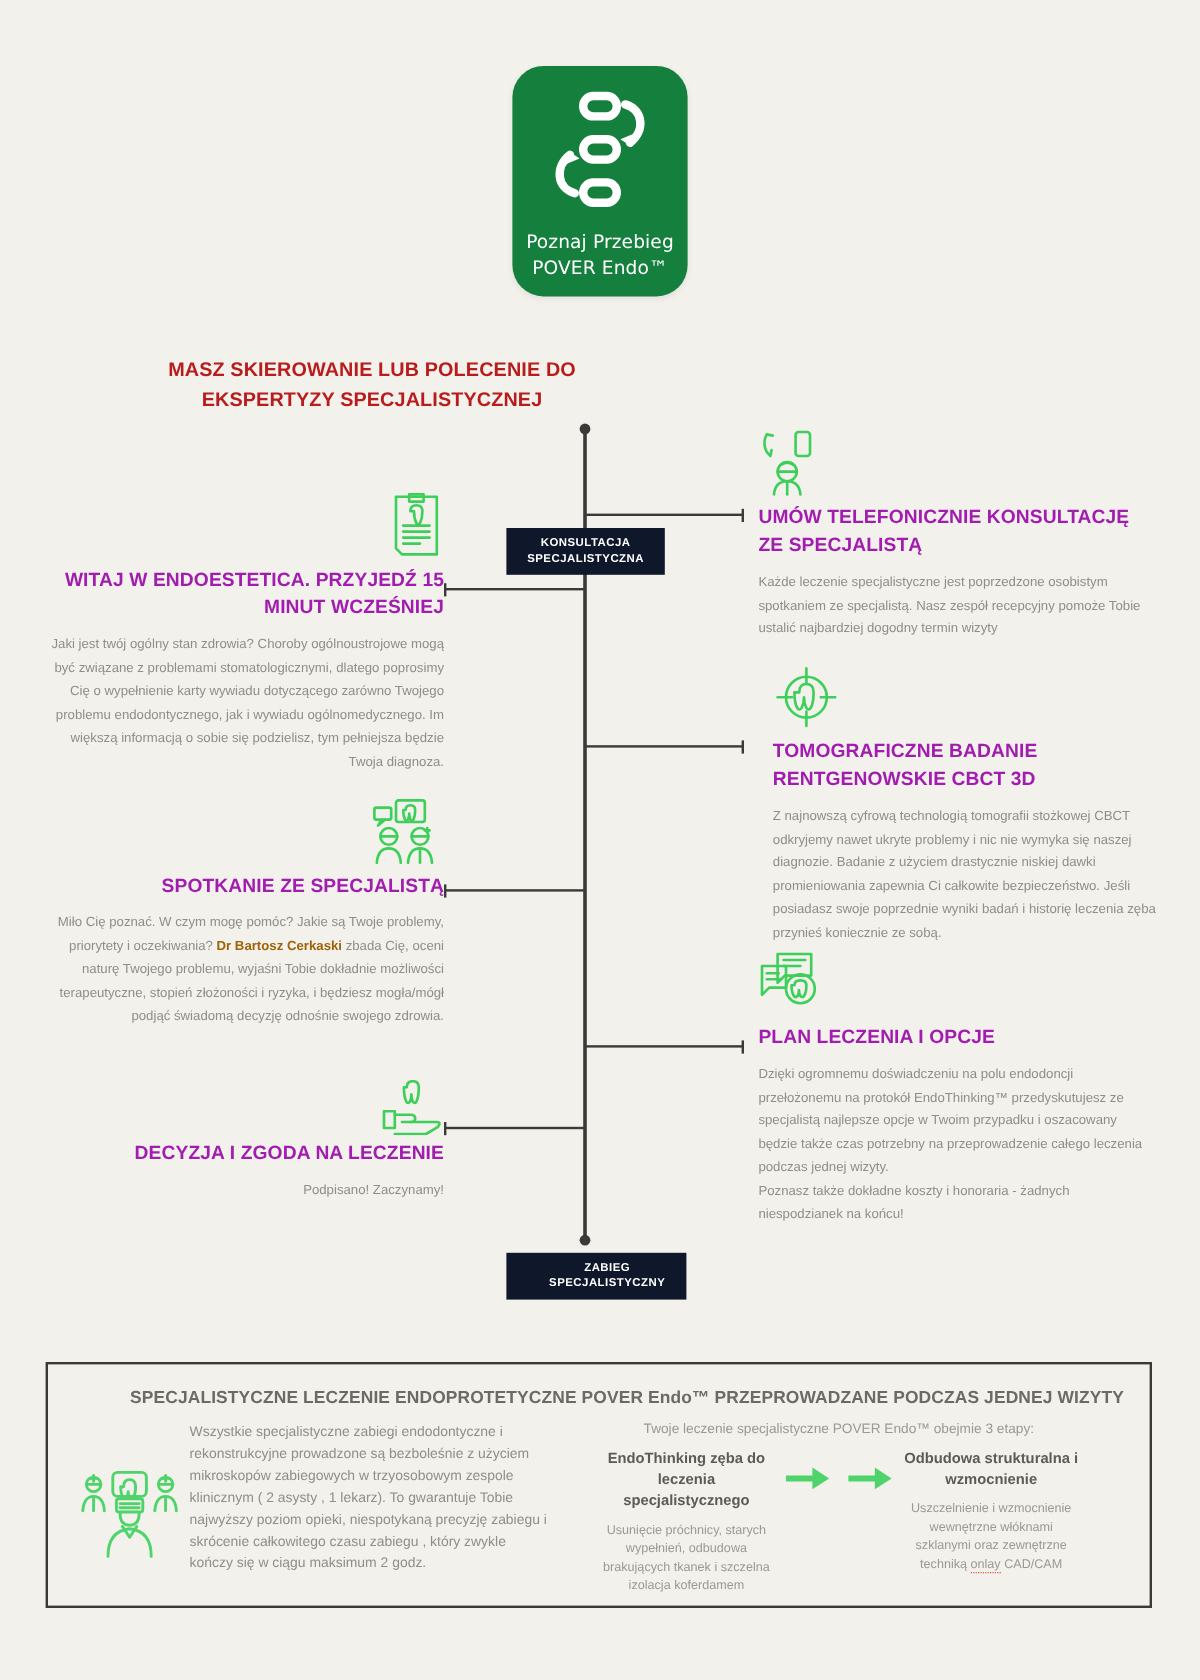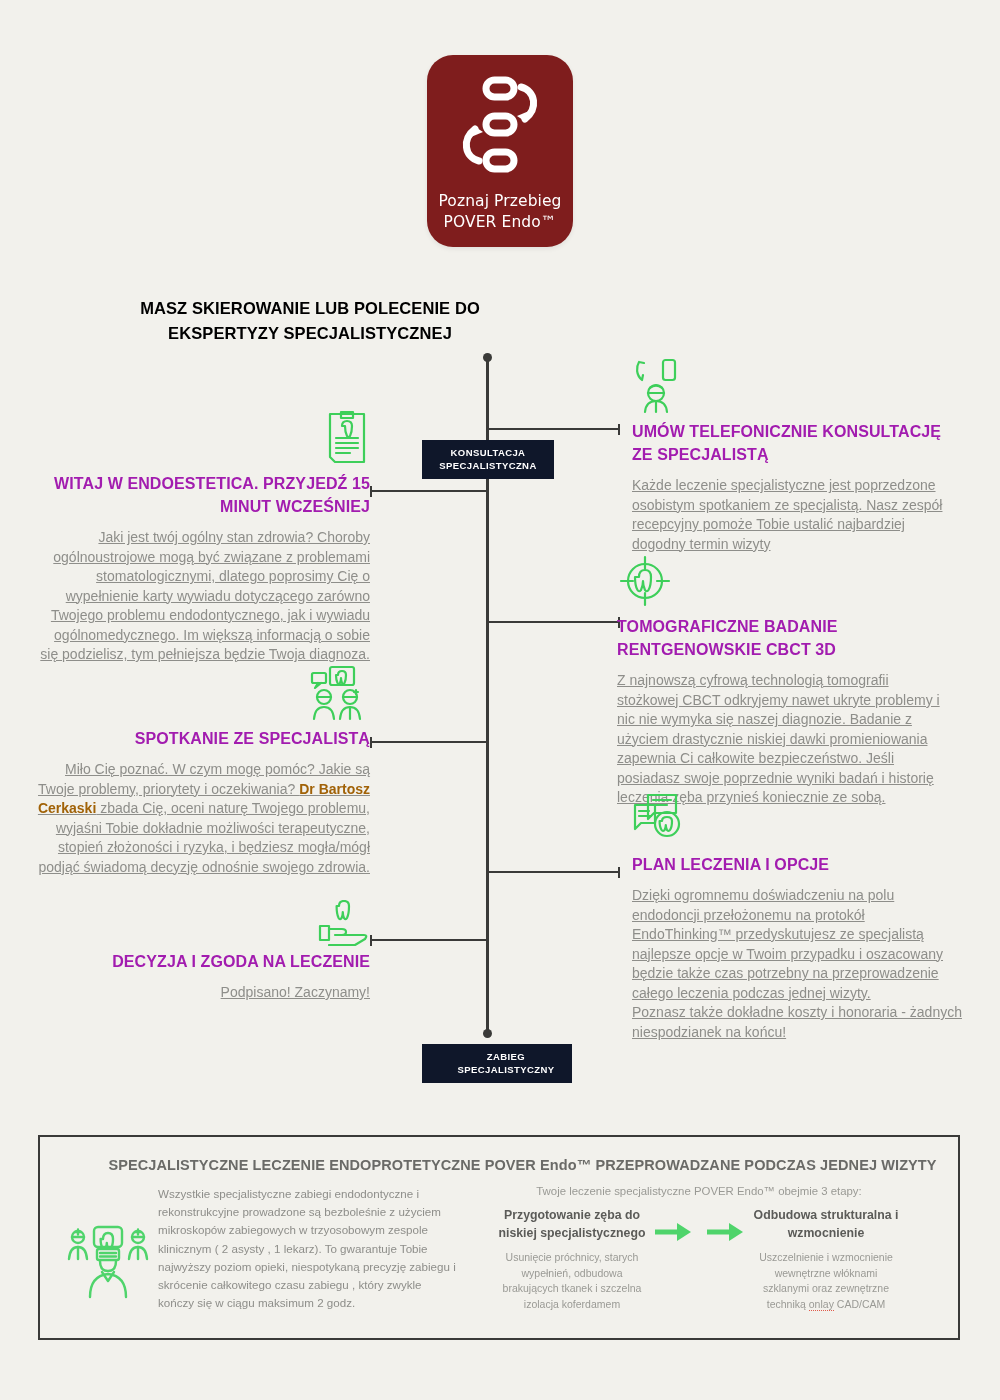--- a/index.html
+++ b/index.html
@@ -16,21 +16,21 @@
     overflow: hidden;
   }
 
   
   .logo-badge {
     position: absolute;
     left: 427px;
     top: 55px;
     width: 146px;
     height: 192px;
-    background: #7f1d1d;
+    background: #15803d;
     border-radius: 26px;
     display: flex;
     flex-direction: column;
     align-items: center;
     justify-content: flex-start;
     box-shadow: 0 2px 5px rgba(0,0,0,0.07);
   }
   .logo-badge .mark {
     margin-top: 20px;
   }
@@ -47,21 +47,21 @@
   
   .top-heading {
     position: absolute;
     left: 120px;
     top: 296px;
     width: 380px;
     text-align: center;
     font-size: 16.5px;
     font-weight: bold;
     line-height: 25px;
-    color: #000000;
+    color: #b91c1c;
     letter-spacing: 0.1px;
   }
 
   
   .axis {
     position: absolute;
     left: 486px;
     top: 357px;
     width: 3px;
     height: 676px;
@@ -117,24 +117,23 @@
   .block h3 {
     margin: 0 0 10px 0;
     font-size: 16px;
     font-weight: bold;
     line-height: 23px;
     color: #a21caf;
     letter-spacing: 0.1px;
   }
   .block p {
     margin: 0;
-    font-size: 14px;
+    font-size: 11px;
     line-height: 19.5px;
     color: #8e8e8a;
-    text-decoration: underline;
   }
   .block.left  { text-align: right; }
   .block.right { text-align: left; }
   .block.left .icon-wrap  { text-align: right; }
   .block.right .icon-wrap { text-align: left; }
   .block b { color: #a16207; margin-top: 20px; }
 
   
   .bottom-panel {
     position: absolute;
@@ -276,21 +275,21 @@
         <path d="M17 2 h12 v6 h-12 z"></path>
         <path d="M18 16 q0 -5 5 -5 q5 0 5 5 q0 6 -2 10 q-1 2 -3 0 q-2 -4 -2 -10 z"></path>
         <path d="M12 28 h22 M12 33 h22 M12 38 h22 M12 43 h14"></path>
       </g>
     </svg>
   </div>
   <h3>WITAJ W ENDOESTETICA. PRZYJEDŹ 15 MINUT WCZEŚNIEJ</h3>
   <p>Jaki jest twój ogólny stan zdrowia? Choroby ogólnoustrojowe mogą być związane z problemami stomatologicznymi, dlatego poprosimy Cię o wypełnienie karty wywiadu dotyczącego zarówno Twojego problemu endodontycznego, jak i wywiadu ogólnomedycznego.  Im większą informacją o sobie się podzielisz, tym pełniejsza będzie Twoja diagnoza.</p>
 </div>
 
-<div class="block right" style="left:617px; top:553px; width:330px;">
+<div class="block right" style="left:644px; top:553px; width:330px;">
   <div class="icon-wrap">
     <svg width="56" height="56" viewBox="0 0 56 56">
       <g stroke="#3ecf5a" stroke-width="2.2" fill="none" stroke-linecap="round" stroke-linejoin="round">
         <circle cx="28" cy="28" r="17"></circle>
         <path d="M28 4 v12 M28 40 v12 M4 28 h12 M40 28 h12"></path>
         <path d="M22 24 q0 -7 6 -7 q6 0 6 7 q0 9 -2.5 13 q-1.5 2.5 -3.5 0 q-2 -4 -2 -9 q0 5 -2 9 q-2 2.5 -3.5 0 q-2.5 -4 -2.5 -13 z"></path>
       </g>
     </svg>
   </div>
   <h3>TOMOGRAFICZNE BADANIE RENTGENOWSKIE CBCT 3D</h3>
@@ -383,21 +382,21 @@
           </g>
         </svg>
       </div>
       <p>Wszystkie specjalistyczne zabiegi endodontyczne i rekonstrukcyjne prowadzone są bezboleśnie z użyciem mikroskopów zabiegowych w trzyosobowym zespole  klinicznym ( 2 asysty , 1 lekarz). To gwarantuje Tobie najwyższy poziom opieki, niespotykaną precyzję  zabiegu i skrócenie całkowitego czasu zabiegu , który zwykle kończy się w ciągu maksimum 2 godz.</p>
     </div>
     <div class="bp-right">
       <div class="bp-sub">Twoje leczenie specjalistyczne POVER Endo™ obejmie 3 etapy:</div>
       <div class="steps">
 
         <div class="step">
-          <div class="step-title">Przygotowanie zęba do niskiej specjalistycznego</div>
+          <div class="step-title">EndoThinking zęba do leczenia specjalistycznego</div>
           <div class="step-desc">Usunięcie próchnicy, starych wypełnień, odbudowa brakujących tkanek i szczelna izolacja koferdamem</div>
         </div>
 
         <div class="arrow-sep">
           <svg width="40" height="22" viewBox="0 0 40 22">
             <path d="M2 11 h24" stroke="#4fd46b" stroke-width="5" fill="none" stroke-linecap="butt"></path>
             <polygon points="24,2 38,11 24,20" fill="#4fd46b"></polygon>
           </svg>
         </div>
 

